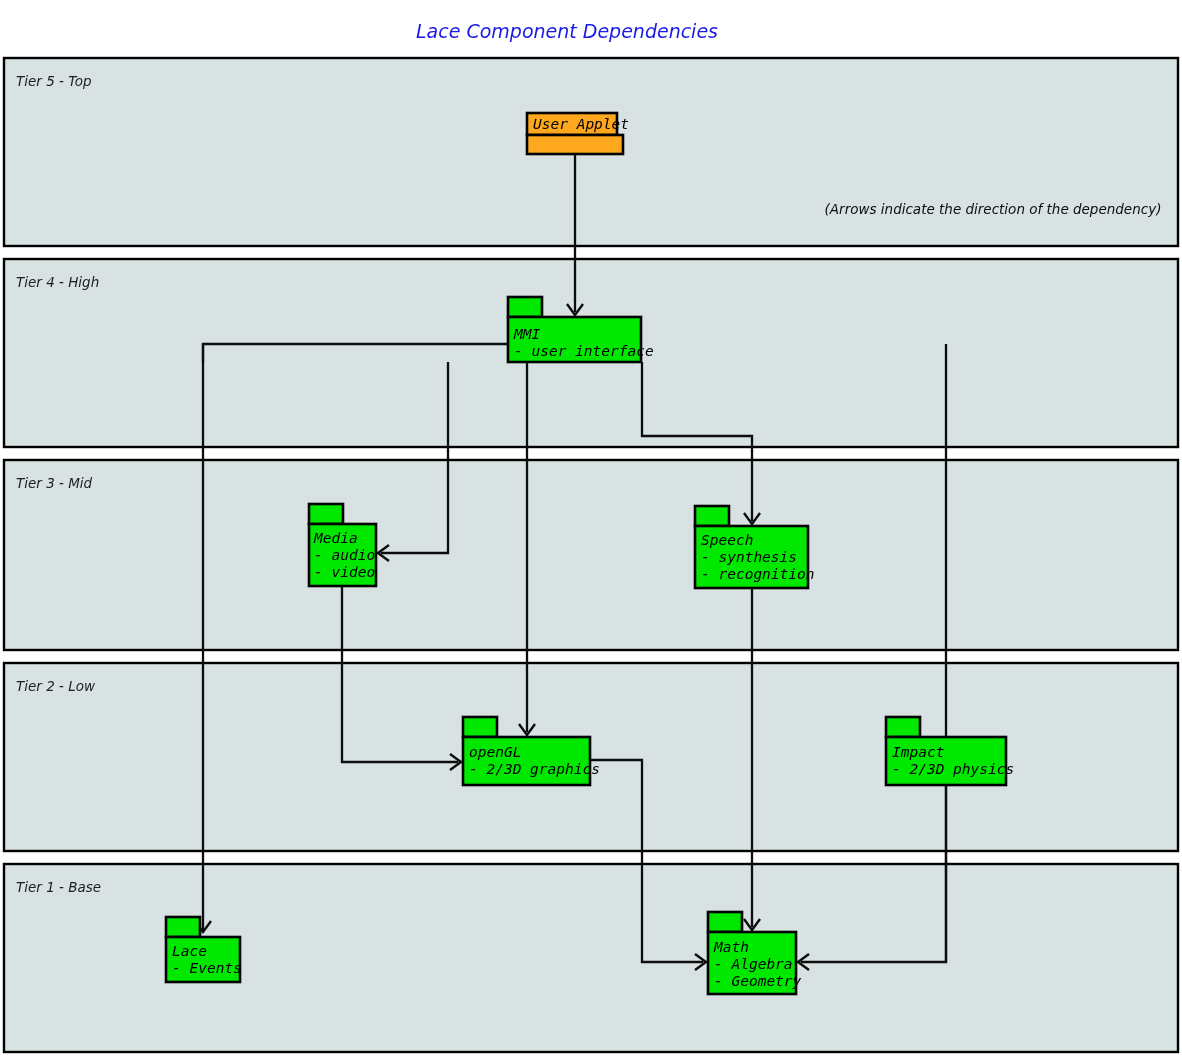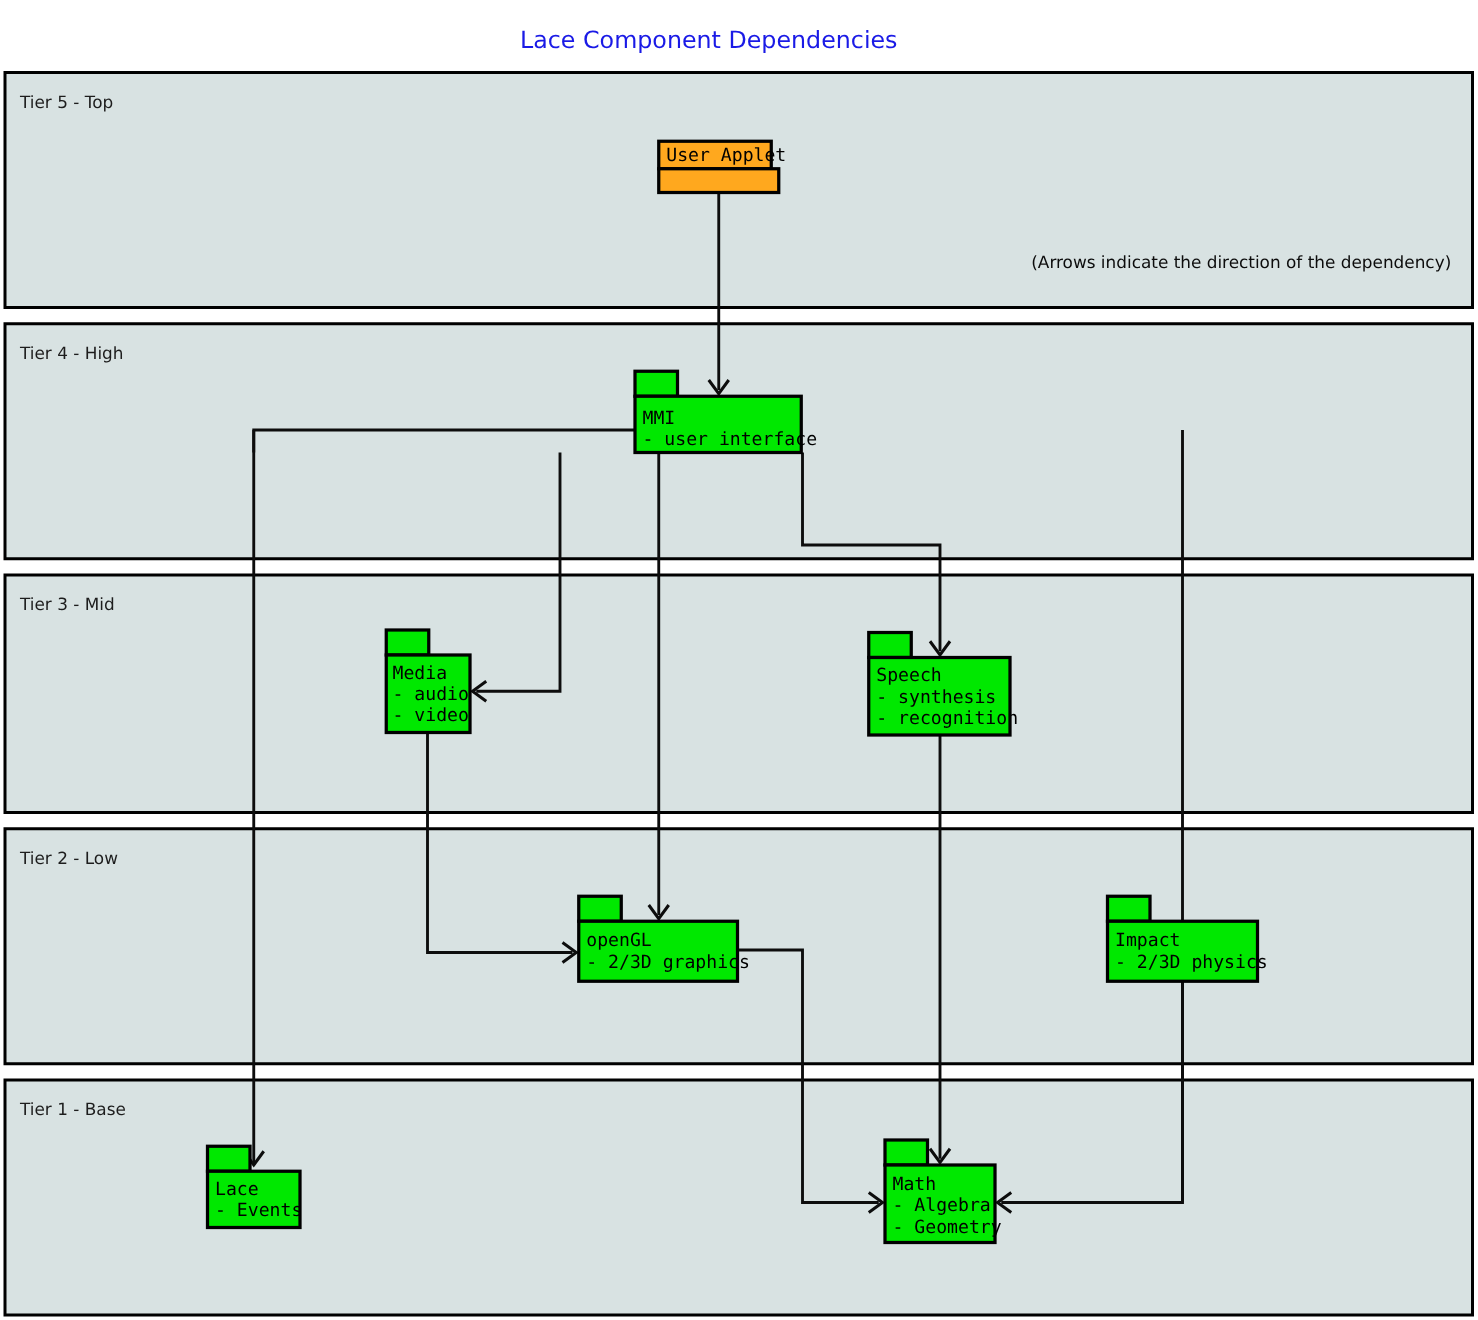--- a/index.html
+++ b/index.html
@@ -10,20 +10,21 @@
   body {
     width: 1182px;
     height: 1056px;
     font-family: "DejaVu Sans", sans-serif;
     overflow: hidden;
   }
   #diagram-root {
     position: relative;
     width: 1182px;
     height: 928px;
+    font-style: italic;
   }
   svg#diagram {
     display: block;
     width: 1182px;
     height: 1056px;
   }
   .diagram-title {
     font-family: "DejaVu Sans", sans-serif;
     font-size: 19px;
     fill: #1a1ae6;

